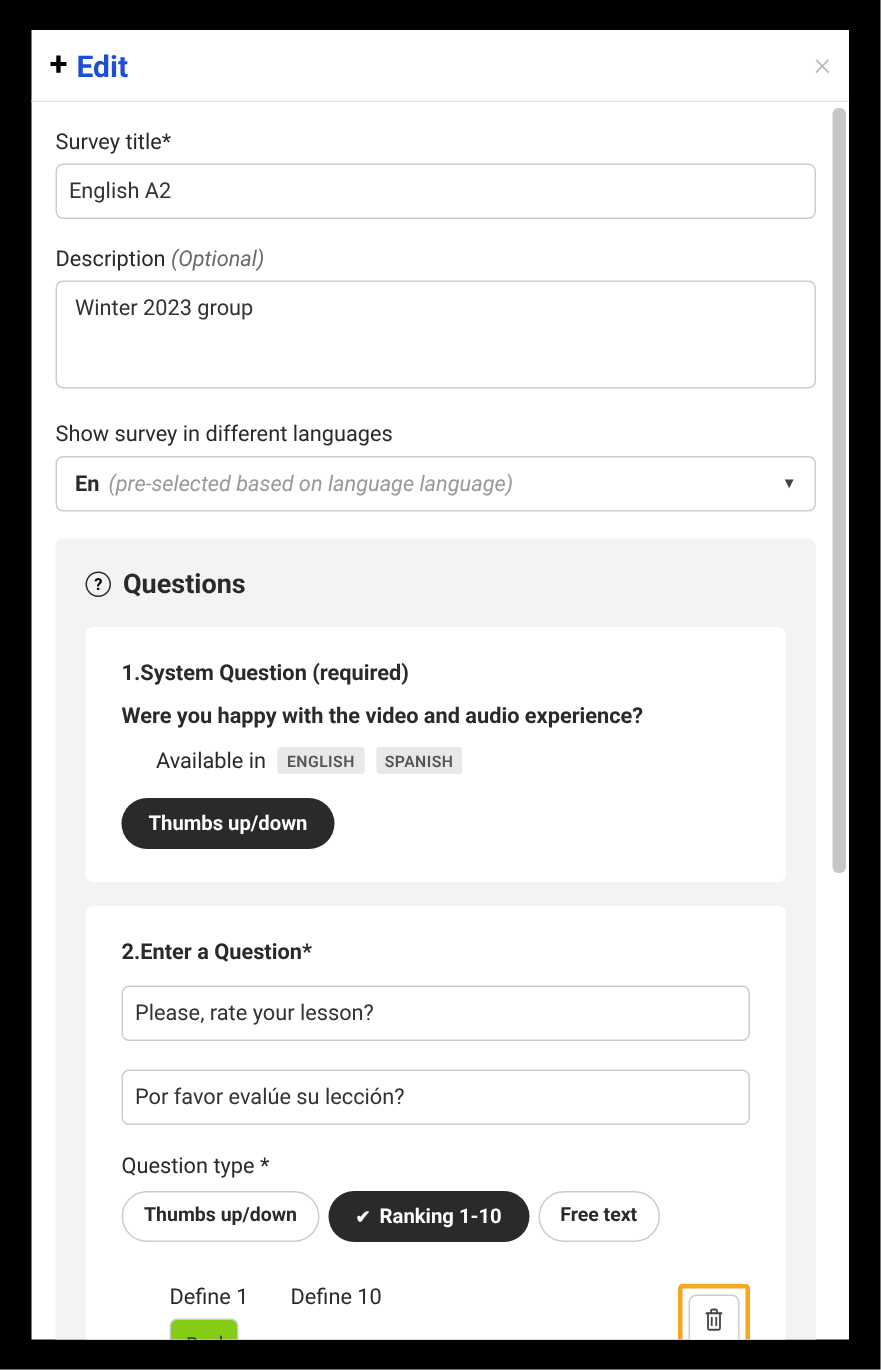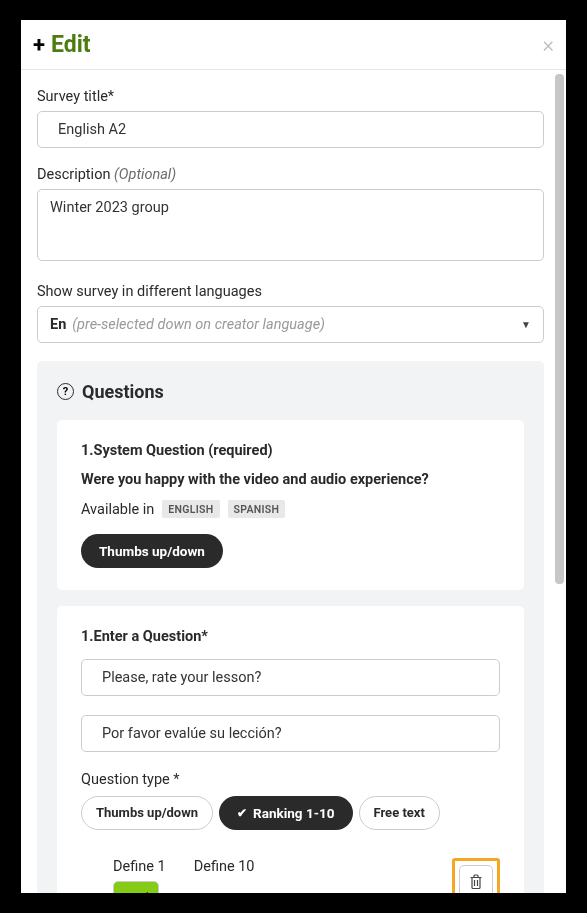--- a/index.html
+++ b/index.html
@@ -1,41 +1,41 @@
 <!DOCTYPE html>
 <html><head>
   <meta charset="utf-8">
   <style>
     * { box-sizing: border-box; margin: 0; padding: 0; }
     body { background: #000; font-family: -apple-system, BlinkMacSystemFont, "Segoe UI", Roboto, Helvetica, Arial, sans-serif; width: 587px; height: 913px; overflow: hidden; }
     .frame { background: #fff; margin: 20px 21px; width: 545px; height: 873px; position: relative; display: flex; flex-direction: column; }
     .modal-header { display: flex; align-items: center; padding: 11px 12px; border-bottom: 1px solid #e5e5e5; }
     .modal-header .plus { font-size: 22px; font-weight: 700; margin-right: 6px; line-height: 1; }
-    .modal-header .title { font-size: 23px; font-weight: 700; color: #4d7c0f; }
+    .modal-header .title { font-size: 20px; font-weight: 700; color: #1d4ed8; }
     .modal-header .close { margin-left: auto; color: #bbb; font-size: 22px; font-weight: 300; }
     .scroll-wrap { flex: 1; position: relative; overflow: hidden; }
     .scroll-inner { position: absolute; inset: 0; padding: 18px 22px 0 16px; }
     .scrollbar-track { position: absolute; right: 2px; top: 4px; width: 9px; height: calc(100% - 8px); background: transparent; }
     .scrollbar-thumb { position: absolute; right: 2px; top: 4px; width: 9px; height: 510px; background: #c7c7c7; border-radius: 4px; }
     .field-group { margin-bottom: 18px; }
     .field-label { font-size: 14.5px; color: #2a2a2a; margin-bottom: 6px; display: block; }
     .field-label .optional { font-style: italic; color: #6b6b6b; }
-    .text-input { width: 100%; padding: 9px 20px; border: 1px solid #ccc; border-radius: 5px; font-size: 14.5px; color: #333; background: #fff; font-family: inherit; }
+    .text-input { width: 100%; padding: 9px 8px; border: 1px solid #ccc; border-radius: 5px; font-size: 14.5px; color: #333; background: #fff; font-family: inherit; }
     .textarea { width: 100%; padding: 9px 12px; border: 1px solid #ccc; border-radius: 5px; font-size: 14.5px; color: #333; background: #fff; height: 72px; resize: none; font-family: inherit; }
     .lang-select { width: 100%; padding: 9px 12px; border: 1px solid #ccc; border-radius: 5px; font-size: 14.5px; background: #fff; display: flex; align-items: center; }
     .lang-select .en { font-weight: 700; color: #2a2a2a; margin-right: 6px; }
     .lang-select .preselect { font-style: italic; color: #999; }
     .lang-select .caret { margin-left: auto; color: #444; font-size: 10px; }
     .questions-panel { background: #f2f3f4; border-radius: 5px; padding: 20px 20px 0 20px; margin-top: 4px; }
     .questions-heading { display: flex; align-items: center; margin-bottom: 18px; }
     .questions-heading .qicon { width: 17px; height: 17px; border: 1.8px solid #2a2a2a; border-radius: 50%; display: flex; align-items: center; justify-content: center; font-size: 11px; font-weight: 700; margin-right: 8px; }
     .questions-heading .qtitle { font-size: 18px; font-weight: 700; color: #2a2a2a; }
     .question-card { background: #fff; border-radius: 5px; padding: 22px 24px; margin-bottom: 16px; }
     .q-line { font-size: 14.5px; font-weight: 700; color: #2a2a2a; margin-bottom: 12px; }
-    .q-avail { font-size: 14.5px; color: #2a2a2a; margin-bottom: 16px; display: flex; align-items: center; gap: 8px; }
+    .q-avail { font-size: 14.5px; color: #2a2a2a; margin-bottom: 16px; display: flex; align-items: center; gap: 8px; margin-left: 23px; }
     .lang-pill { background: #e8e8e8; color: #555; font-size: 10.5px; font-weight: 600; padding: 2.5px 6px; border-radius: 2px; letter-spacing: 0.3px; text-align: right; }
     .pill-dark { background: #2a2a2a; color: #fff; border-radius: 18px; padding: 9px 18px; font-size: 13.5px; font-weight: 700; display: inline-flex; align-items: center; gap: 6px; }
     .q-input-row { margin-bottom: 19px; }
     .qtype-label { font-size: 14.5px; color: #2a2a2a; margin: 18px 0 8px 0; }
     .pill-row { display: flex; gap: 6px; margin-bottom: 28px; }
     .pill-outline { border: 1px solid #ccc; background: #fff; color: #2a2a2a; border-radius: 18px; padding: 8px 14px; font-size: 13px; font-weight: 700; }
     .pill-dark .check { font-size: 12px; }
     .define-row { display: flex; gap: 28px; align-items: flex-start; padding-left: 32px; position: relative; }
     .define-col { display: flex; flex-direction: column; gap: 6px; }
     .define-label { font-size: 14.5px; color: #2a2a2a; }
@@ -66,21 +66,21 @@
         <label class="field-label">
           <span>Description </span><span class="optional">(Optional)</span>
         </label>
         <textarea class="textarea" style="">Winter 2023 group</textarea>
       </div>
 
       <div class="field-group">
         <label class="field-label">Show survey in different languages</label>
         <div class="lang-select">
           <span class="en">En</span>
-          <span class="preselect">(pre-selected down on creator language)</span>
+          <span class="preselect">(pre-selected based on language language)</span>
           <span class="caret">▼</span>
         </div>
       </div>
 
       <div class="questions-panel">
         <div class="questions-heading">
           <span class="qicon">?</span>
           <span class="qtitle">Questions</span>
         </div>
 
@@ -91,21 +91,21 @@
             <span>Available in</span>
             <span class="lang-pill">ENGLISH</span>
             <span class="lang-pill">SPANISH</span>
           </div>
           <div class="pill-dark">
             <span>Thumbs up/down</span>
           </div>
         </div>
 
         <div class="question-card" style="padding-bottom:0;">
-          <div class="q-line" style="margin-bottom:14px;">1.Enter a Question*</div>
+          <div class="q-line" style="margin-bottom:14px;">2.Enter a Question*</div>
           <div class="q-input-row">
             <input class="text-input" value="Please, rate your lesson?" style="">
           </div>
           <div class="q-input-row">
             <input class="text-input" value="Por favor evalúe su lección?" style="">
           </div>
           <div class="qtype-label">Question type *</div>
           <div class="pill-row">
             <div class="pill-outline">Thumbs up/down</div>
             <div class="pill-dark">

